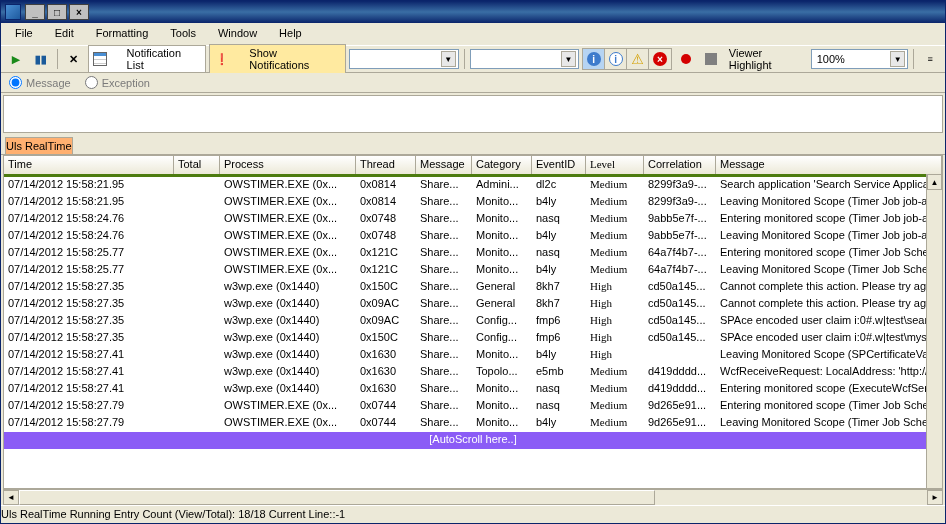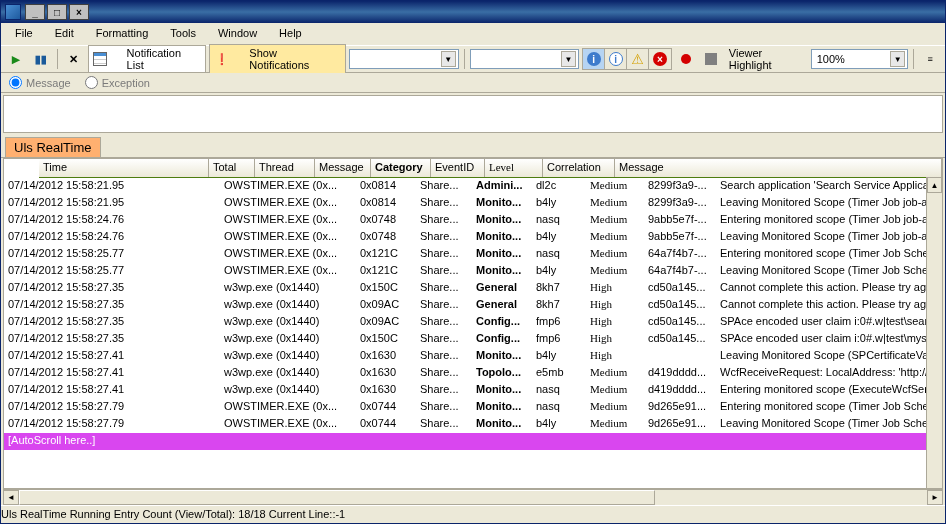--- a/index.html
+++ b/index.html
@@ -125,39 +125,38 @@
 .tabstrip {
   background: #ece9d8;
   display: flex;
   padding: 2px 0 0 4px;
   border-bottom: 1px solid #aca899;
 }
 .tab {
   background: #ffb070;
   border: 1px solid #aca899;
   border-bottom: none;
-  padding: 2px 8px;
-  font-size: 13px;
+  padding: 2px 0;
+  font-size: 11px;
   text-align: center;
 }
 .grid {
   flex: 1;
   background: #fff;
   overflow: hidden;
   position: relative;
   border: 1px solid #aca899;
   margin: 0 2px;
   display: flex;
   flex-direction: column;
 }
 .grid-header {
   display: flex;
   background: #ece9d8;
-  border-bottom: 1px solid #4d7c0f;
-  margin-left: 35px;
+  border-bottom: 3px solid #4d7c0f;
 }
 .gh {
   border-right: 1px solid #aca899;
   padding: 2px 4px;
   font-size: 11px;
   overflow: hidden;
   white-space: nowrap;
   background: linear-gradient(to bottom, #fff, #ece9d8);
   height: 18px;
 }
@@ -169,29 +168,30 @@
   display: flex;
   height: 17px;
 }
 .cell {
   padding: 1px 4px;
   font-size: 11px;
   overflow: hidden;
   white-space: nowrap;
 }
 .row.selected {
-  background: #d946ef;
+  background: #8b5cf6;
   color: #fff;
+  text-align: center;
 }
 .c-time { width: 170px; }
 .c-server { width: 46px; }
 .c-process { width: 136px; }
 .c-thread { width: 60px; }
 .c-product { width: 56px; }
-.c-category { width: 60px; font-weight: bold; }
+.c-category { width: 60px; }
 .c-eventid { width: 54px; }
 .c-level { width: 58px; font-family: Liberation Serif, serif; }
 .c-correlation { width: 72px; }
 .c-message { flex: 1; }
 .vscroll {
   position: absolute;
   right: 0; top: 18px; bottom: 0;
   width: 16px;
   background: #ece9d8;
   border-left: 1px solid #aca899;
@@ -338,20 +338,21 @@
   <div class="textarea"></div>
 
   <div class="tabstrip">
     <div class="tab">Uls RealTime</div>
   </div>
 
   <div class="grid">
     <div class="grid-header">
       <div class="gh c-time">Time</div>
       <div class="gh c-server">Total</div>
+      <div class="gh c-process">Process</div>
       <div class="gh c-thread">Thread</div>
       <div class="gh c-product">Message</div>
       <div class="gh c-category">Category</div>
       <div class="gh c-eventid">EventID</div>
       <div class="gh c-level">Level</div>
       <div class="gh c-correlation">Correlation</div>
       <div class="gh c-message">Message</div>
     </div>
     <div class="grid-body" id="grid-body">
         <div class="row">

